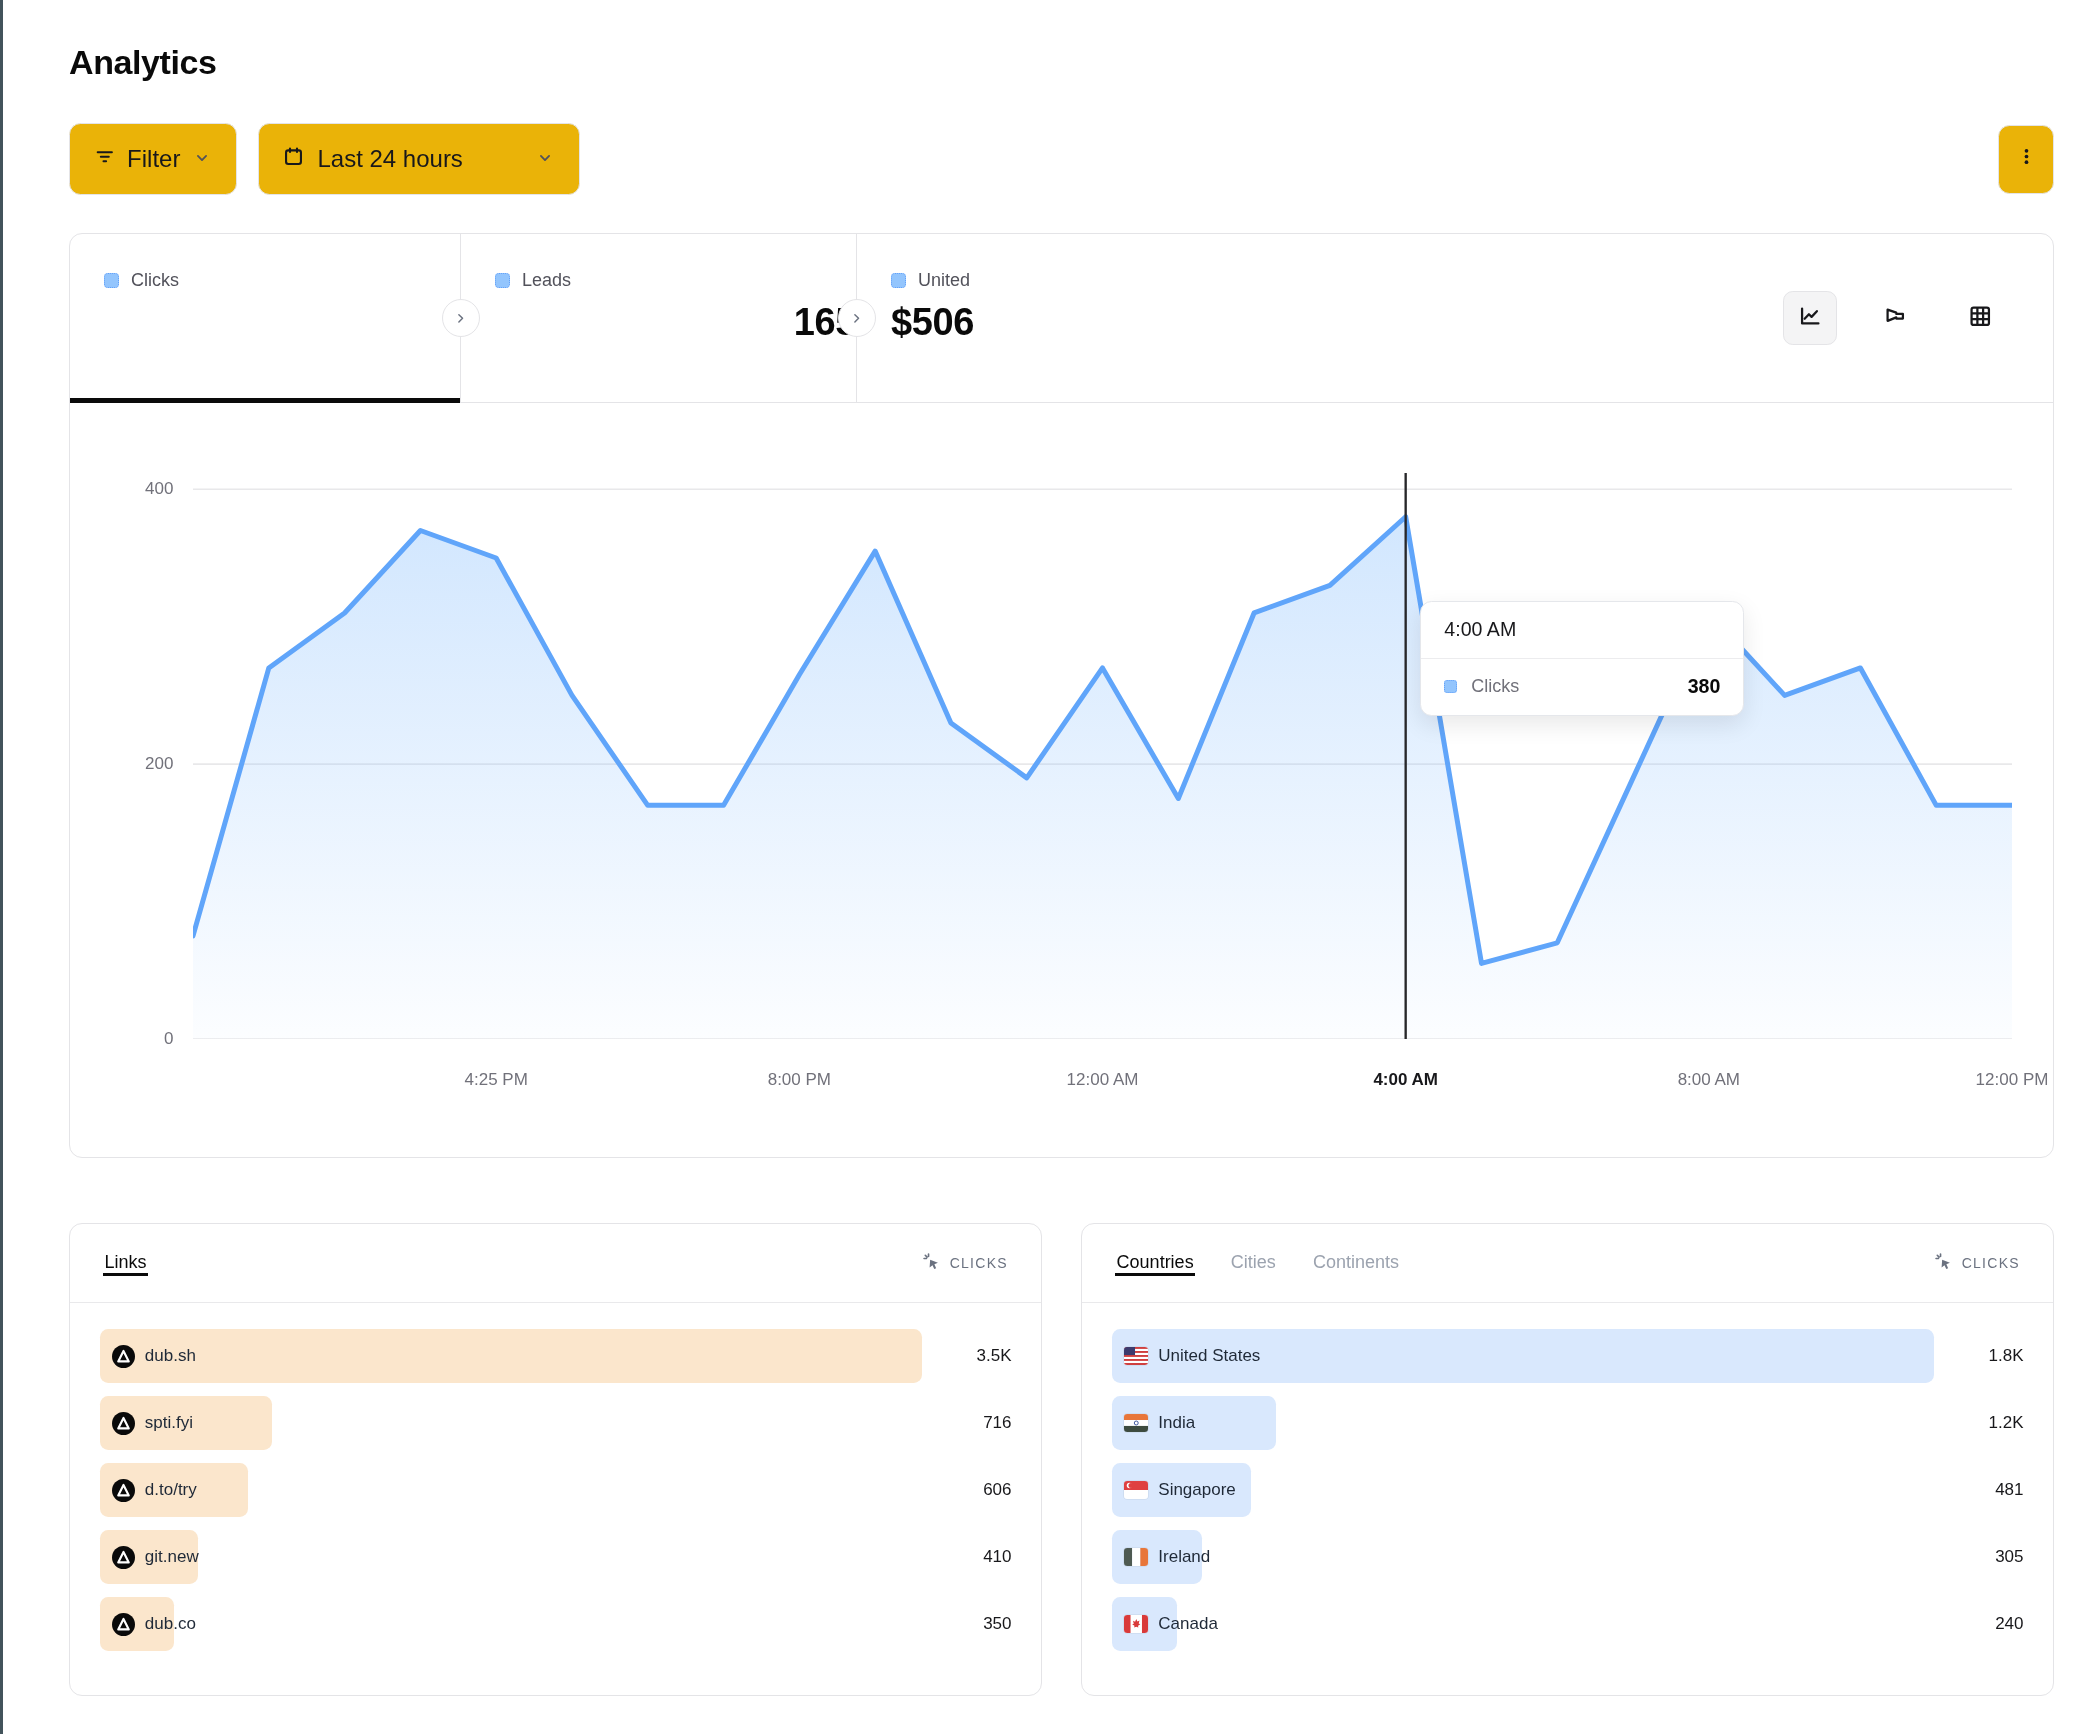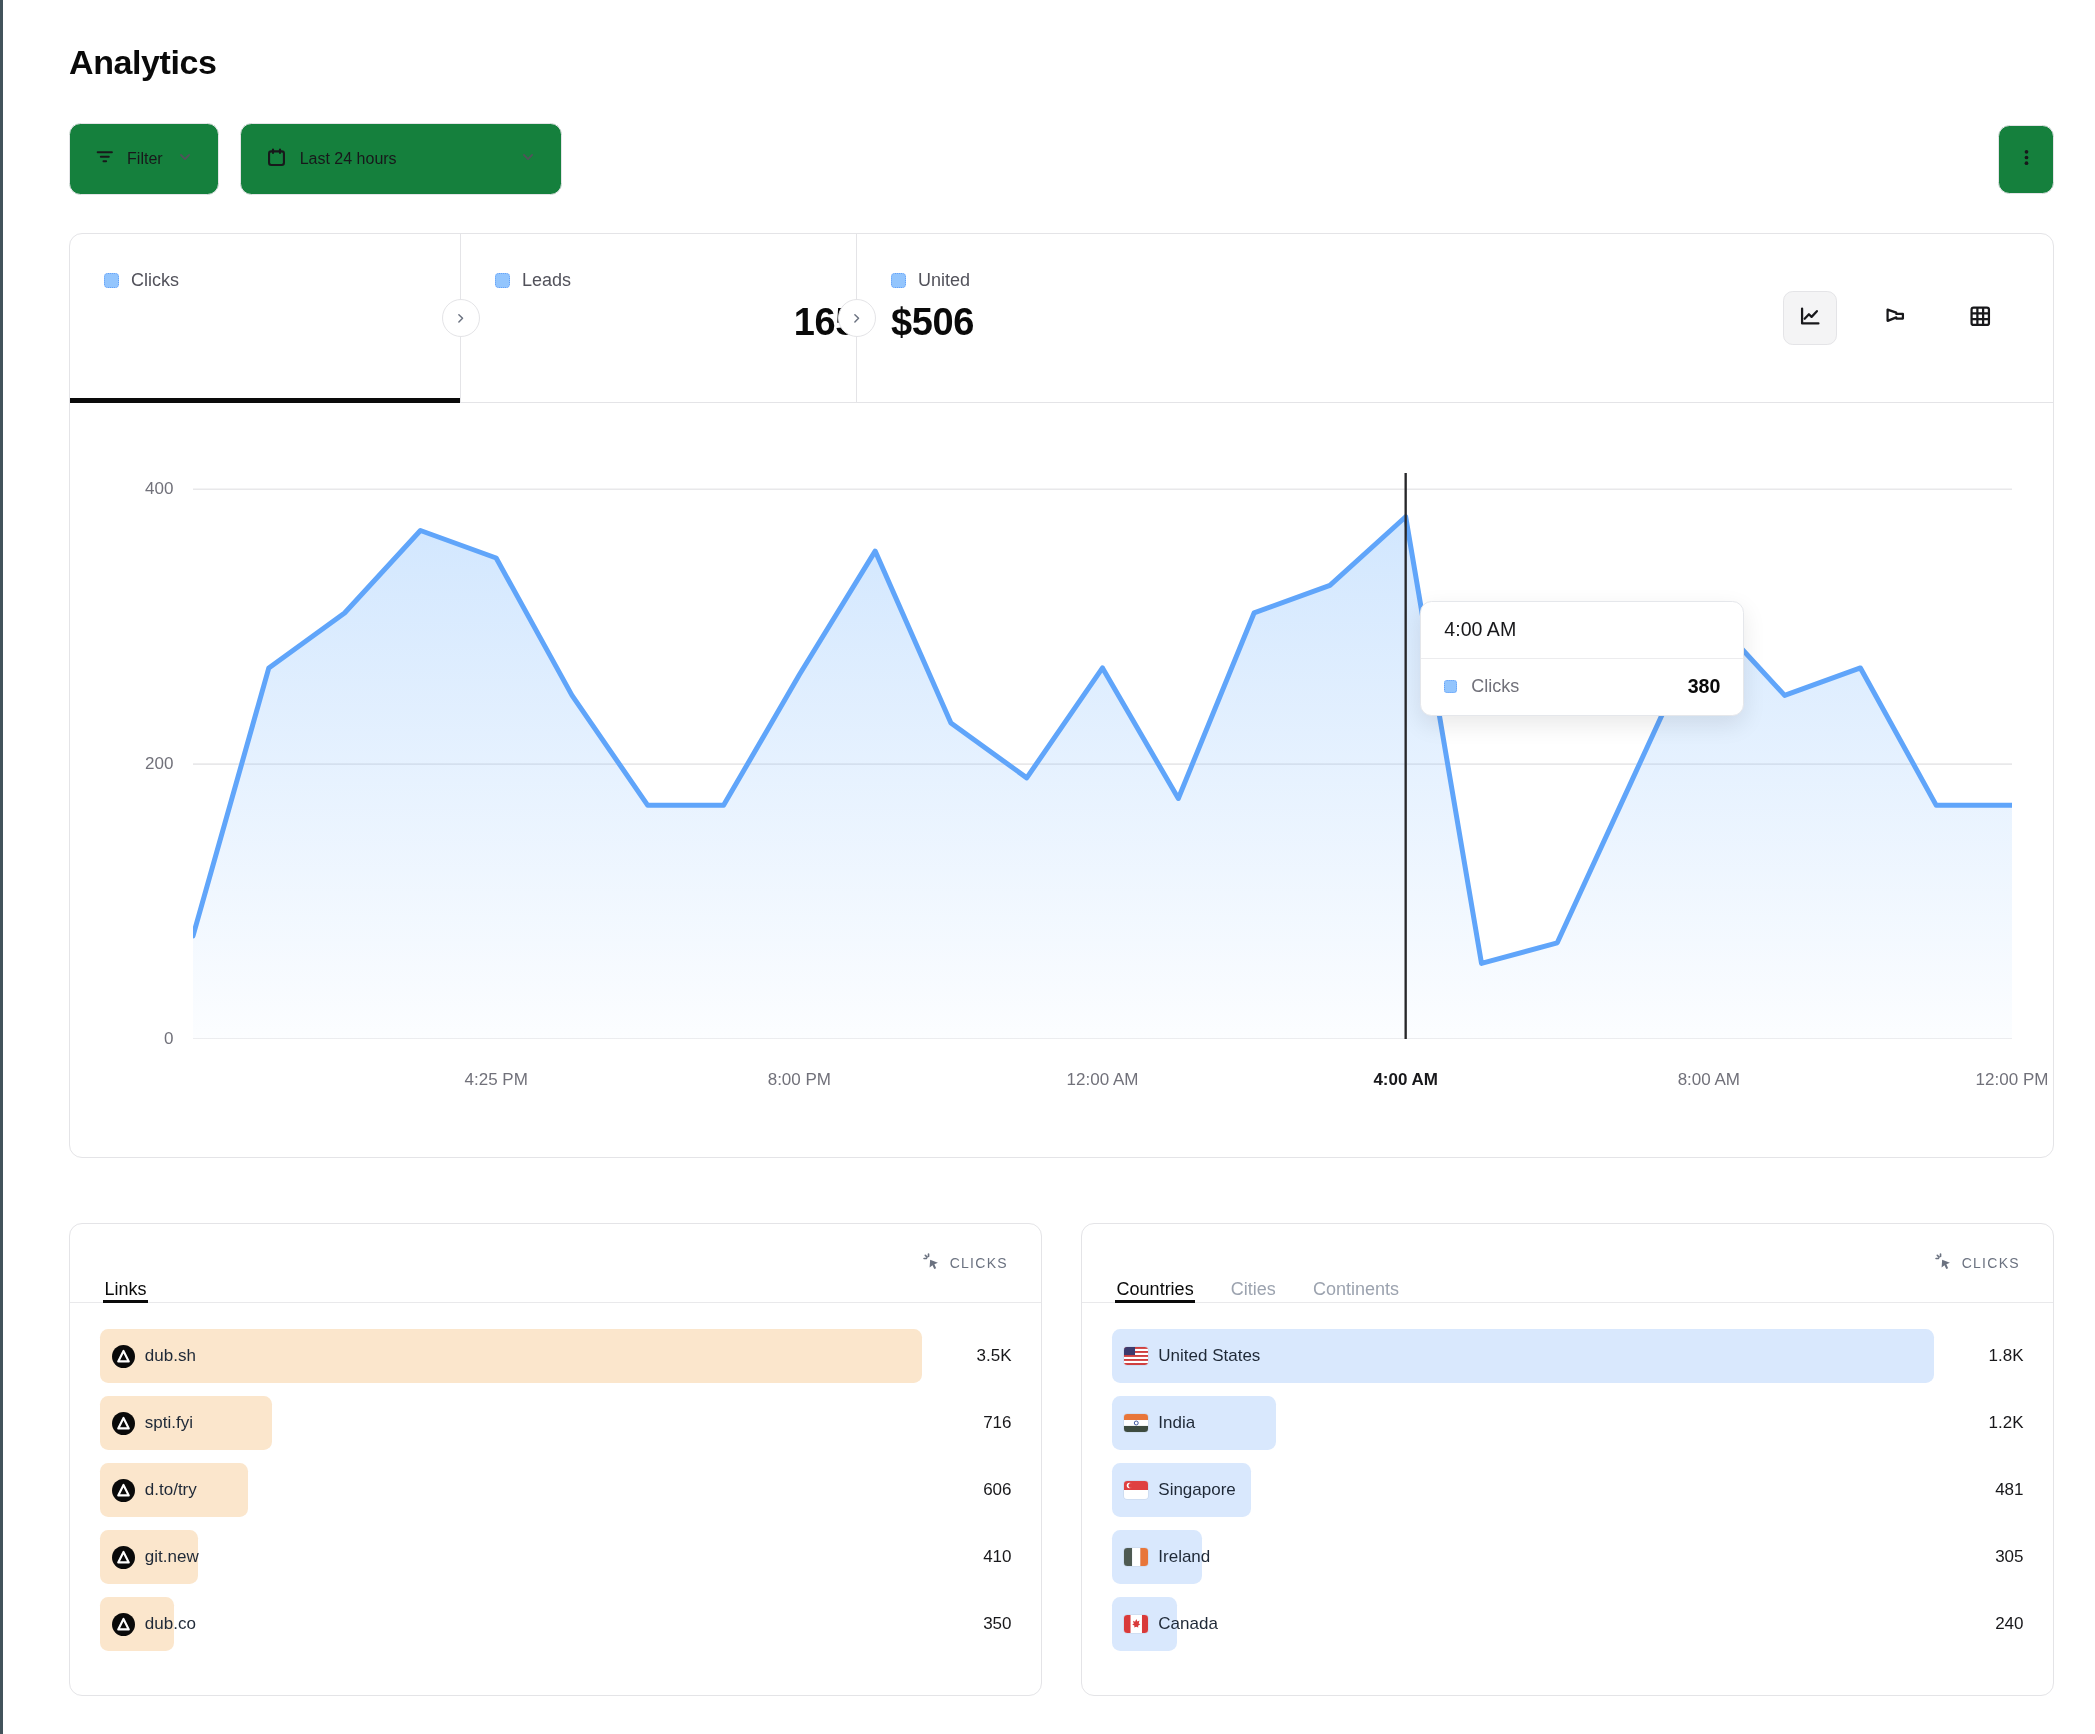--- a/index.html
+++ b/index.html
@@ -7,21 +7,21 @@
     font-family:"Liberation Sans", sans-serif; color:#111827;
     -webkit-font-smoothing:antialiased; }
   .edge { position:fixed; left:0; top:0; bottom:0; width:3.3px; background:#42535b; z-index:50; }
   .page { padding:43px 42px 0 69px; }
 
   h1.title { font-size:34px; font-weight:700; color:#0a0a0a; letter-spacing:-0.4px; }
 
   
   .controls { display:flex; align-items:center; gap:21px; margin-top:41px; }
   .btn { display:flex; align-items:center; gap:13px; height:72px; padding:0 24.5px;
-    background:#15803d; border:1.2px solid #e4e4e7; border-radius:11.5px; font-size:16px;
+    background:#eab308; border:1.2px solid #e4e4e7; border-radius:11.5px; font-size:24px;
     color:#18181b; cursor:pointer; font-family:inherit; }
   .btn svg { flex:0 0 auto; }
   .btn.date { width:322px; }
   .btn.date .spacer { flex:1; }
   .btn.kebab { margin-left:auto; width:56px; height:69px; padding:0; justify-content:center; }
 
   
   .chart-card { margin-top:38px; border:1.2px solid #e4e4e7; border-radius:13px;
     overflow:hidden; background:#fff; }
   .stats-row { position:relative; display:flex; height:169px; border-bottom:1.2px solid #e4e4e7; }
@@ -64,21 +64,21 @@
   .tt-chip { width:13px; height:13px; border-radius:3.3px; background:#93c5fd;
     border:1.6px dotted rgba(59,130,246,.55); }
   .tt-label { font-size:18px; color:#71717a; }
   .tt-value { margin-left:auto; font-size:19.6px; font-weight:700; color:#0a0a0a; }
 
   
   .panels { display:flex; gap:39px; margin-top:65px; }
   .panel { flex:1; border:1.2px solid #e4e4e7; border-radius:13px; background:#fff; height:473px; }
   .panel-head { display:flex; align-items:flex-end; height:79px; padding:0 33px;
     border-bottom:1.2px solid #e9e9eb; }
-  .ptabs { display:flex; gap:34px; height:100%; align-items:flex-end; }
+  .ptabs { display:flex; gap:34px; height:100%; align-items:center; }
   .ptab { display:flex; align-items:center; font-size:18px; font-weight:500; color:#9ca3af;
     border-bottom:3.3px solid transparent; margin-bottom:-1.2px; padding:0 1.6px; cursor:pointer; }
   .ptab.active { color:#0a0a0a; border-bottom-color:#0a0a0a; }
   .metric { margin-left:auto; display:flex; align-items:center; align-self:center; gap:8.2px;
     color:#6b7280; font-size:14px; letter-spacing:1.3px; font-weight:500; cursor:pointer;
     background:none; border:none; font-family:inherit; }
   .rows { padding:26px 29.5px; display:flex; flex-direction:column; gap:13px; }
   .prow { position:relative; height:54px; display:flex; align-items:center; cursor:pointer; }
   .prow-bar { position:absolute; left:0; top:0; bottom:0; border-radius:8.2px; }
   .prow-content { position:relative; z-index:1; display:flex; align-items:center; gap:10px; padding-left:12.3px; }

